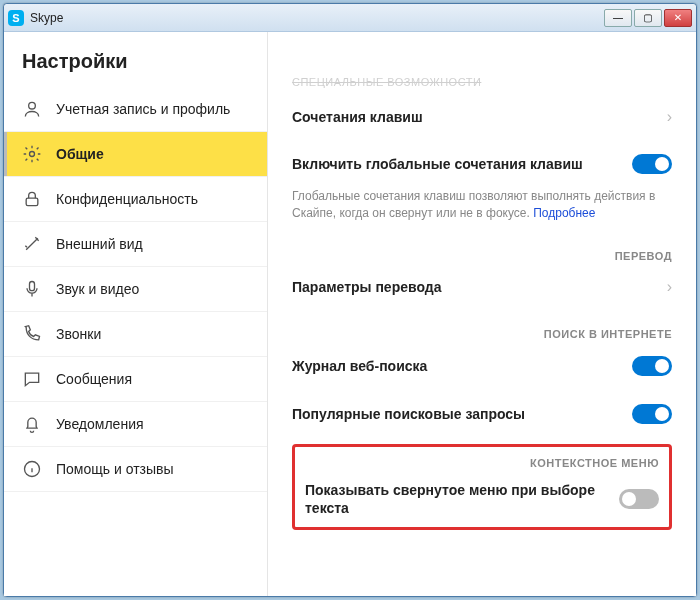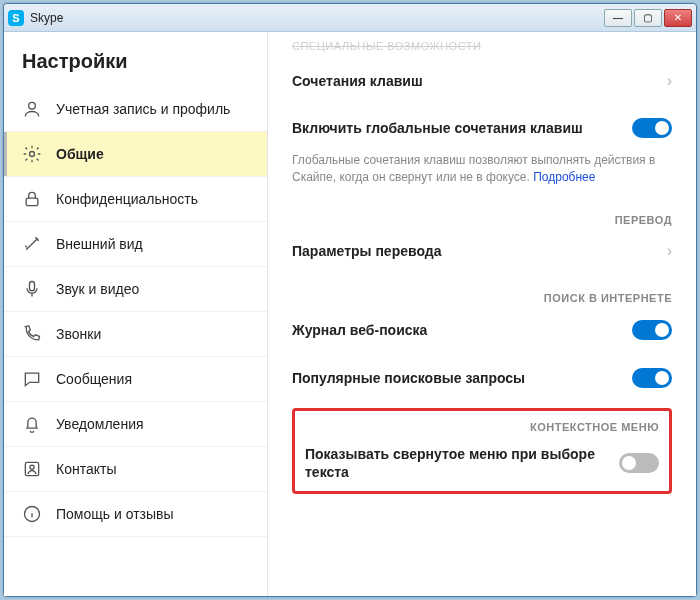--- a/index.html
+++ b/index.html
@@ -9,23 +9,23 @@
   .titlebar .logo { width: 16px; height: 16px; background: #00aff0; border-radius: 4px; margin-right: 6px; display:flex; align-items:center; justify-content:center; color:#fff; font-size:11px; font-weight:bold; }
   .titlebar .title { font-size: 12px; color: #222; flex: 1; }
   .win-controls { display: flex; gap: 2px; }
   .win-btn { width: 28px; height: 18px; border: 1px solid #8aa; background: linear-gradient(#f8f8f8,#e0e8f0); border-radius: 2px; font-size: 10px; display:flex; align-items:center; justify-content:center; cursor:pointer; }
   .win-btn.close { background: linear-gradient(#f08080,#d04040); border-color:#a03030; color:#fff; }
   .body { flex: 1; display: flex; background: #fff; overflow:hidden; }
   .sidebar { width: 264px; border-right: 1px solid #e5e5e5; padding: 18px 0 0 0; display:flex; flex-direction:column; }
   .sidebar h1 { font-size: 20px; font-weight: 700; padding: 0 18px 14px 18px; color:#222; }
   .nav-item { display: flex; align-items: center; gap: 14px; padding: 12px 18px; font-size: 14px; color: #222; cursor: pointer; border-bottom: 1px solid #f0f0f0; }
   .nav-item .icon { width: 20px; height: 20px; display:flex; align-items:center; justify-content:center; color:#555; }
-  .nav-item.active { background: #fef9c3; box-shadow: inset 3px 0 0 #bbb; font-weight:600; }
+  .nav-item.active { background: #fde047; box-shadow: inset 3px 0 0 #bbb; font-weight:600; }
   .nav-item.multiline span.label { line-height: 1.2; }
-  .content { flex: 1; padding: 0 24px 10px 24px; overflow-y: auto; position:relative; }
+  .content { flex: 1; padding: 0 24px 10px 24px; overflow-y: auto; position:relative;margin-top:36px; }
   .section-cut { color:#888; font-size:11px; letter-spacing:.5px; text-transform:uppercase; padding: 8px 0 6px; border-bottom:0; opacity:.4; text-decoration: line-through; }
   .row { display: flex; align-items: center; justify-content: space-between; padding: 14px 0; }
   .row .label { font-size: 14px; font-weight: 600; color: #222; max-width: 310px; line-height:1.3; }
   .chev { color:#bbb; font-size:16px; }
   .desc { font-size: 12px; color: #888; line-height: 1.4; padding-bottom: 10px; }
   .desc a { color: #1d4ed8; text-decoration: none; }
   .section-title { font-size: 11px; font-weight: 600; color: #888; letter-spacing: .5px; text-transform: uppercase; padding: 18px 0 2px; text-align: right; }
   .toggle { width: 40px; height: 20px; border-radius: 10px; position: relative; cursor:pointer; }
   .toggle.on { background: #0078d4; }
   .toggle.off { background: #bbb; }
@@ -118,30 +118,20 @@
         <span class="icon">
             <svg viewBox="0 0 24 24">
               <path d="M6 17h12l-1-2V10a5 5 0 00-10 0v5l-1 2zM10 20a2 2 0 004 0"></path>
             </svg>
           </span>
         <span class="label">Уведомления</span>
       </div>
       <div class="nav-item">
         <span class="icon">
             <svg viewBox="0 0 24 24">
-              <rect x="4" y="4" width="16" height="16" rx="2"></rect>
-              <circle cx="12" cy="10" r="2.5"></circle>
-              <path d="M7 18c1-3 3-4 5-4s4 1 5 4"></path>
-            </svg>
-          </span>
-        <span class="label">Контакты</span>
-      </div>
-      <div class="nav-item">
-        <span class="icon">
-            <svg viewBox="0 0 24 24">
               <circle cx="12" cy="12" r="9"></circle>
               <path d="M12 8v.01M12 11v5"></path>
             </svg>
           </span>
         <span class="label">Помощь и отзывы</span>
       </div>
     </div>
 
     <div class="content">
       <div class="section-cut">Специальные возможности</div>

